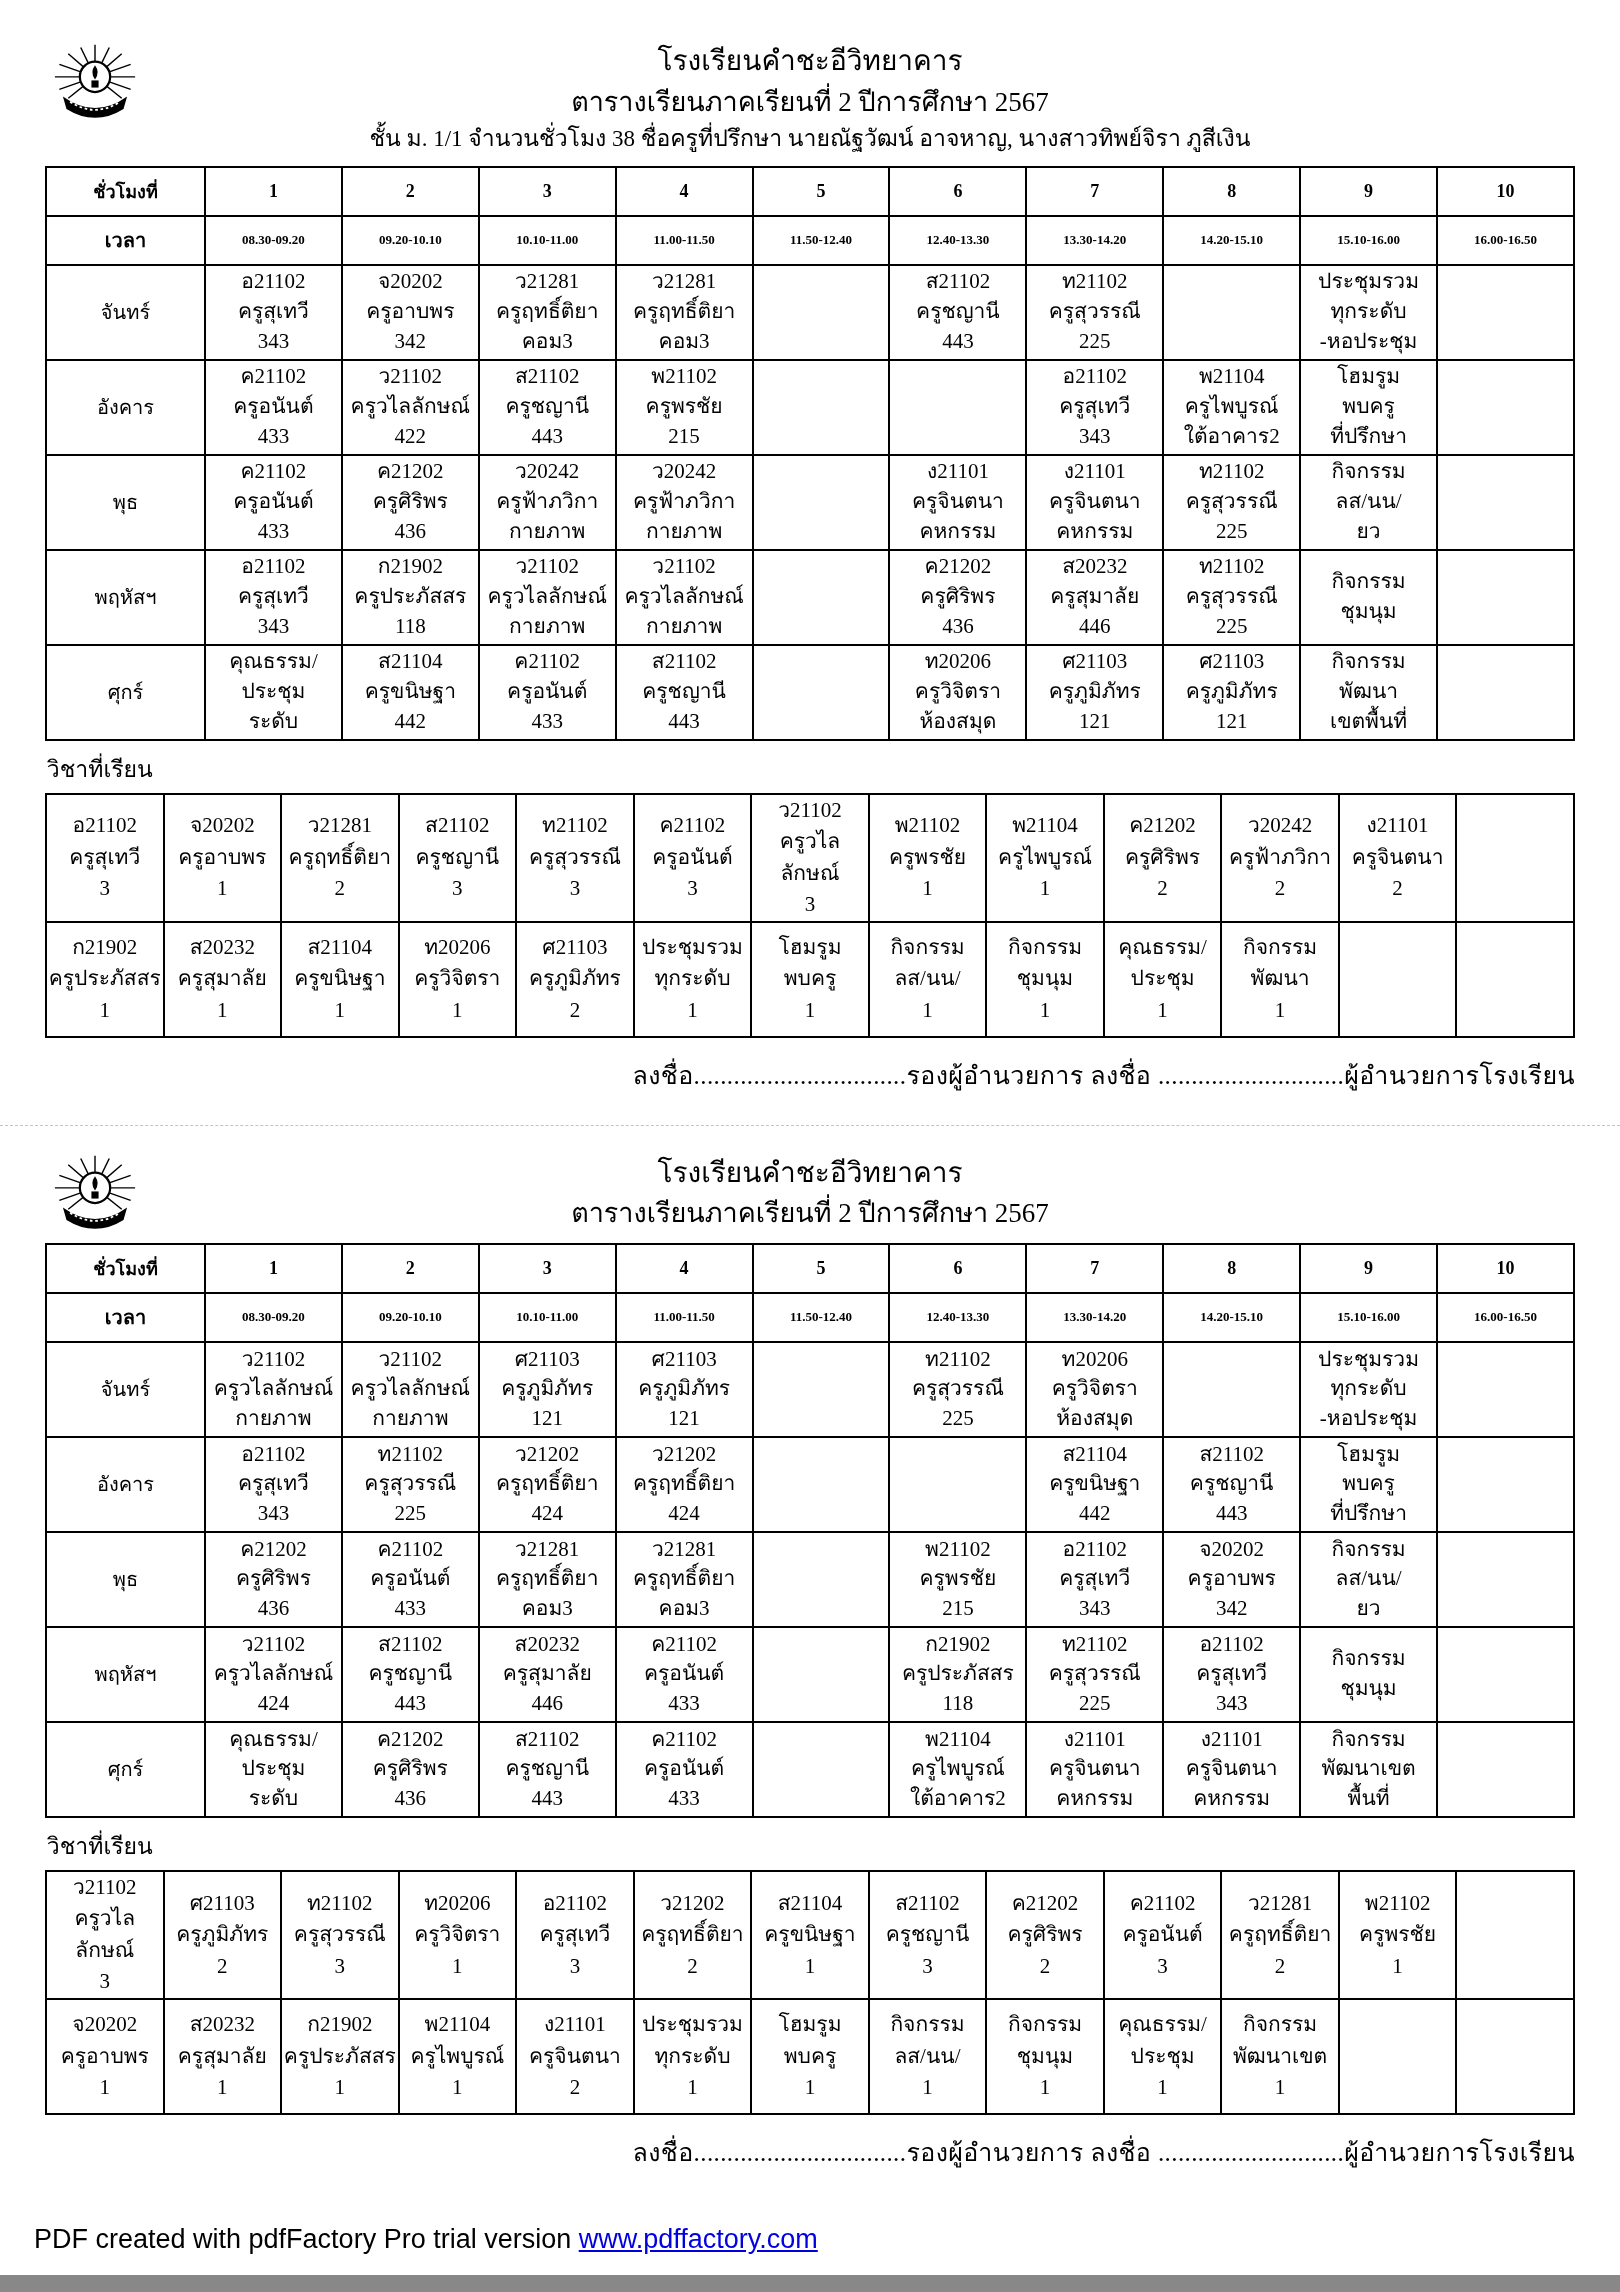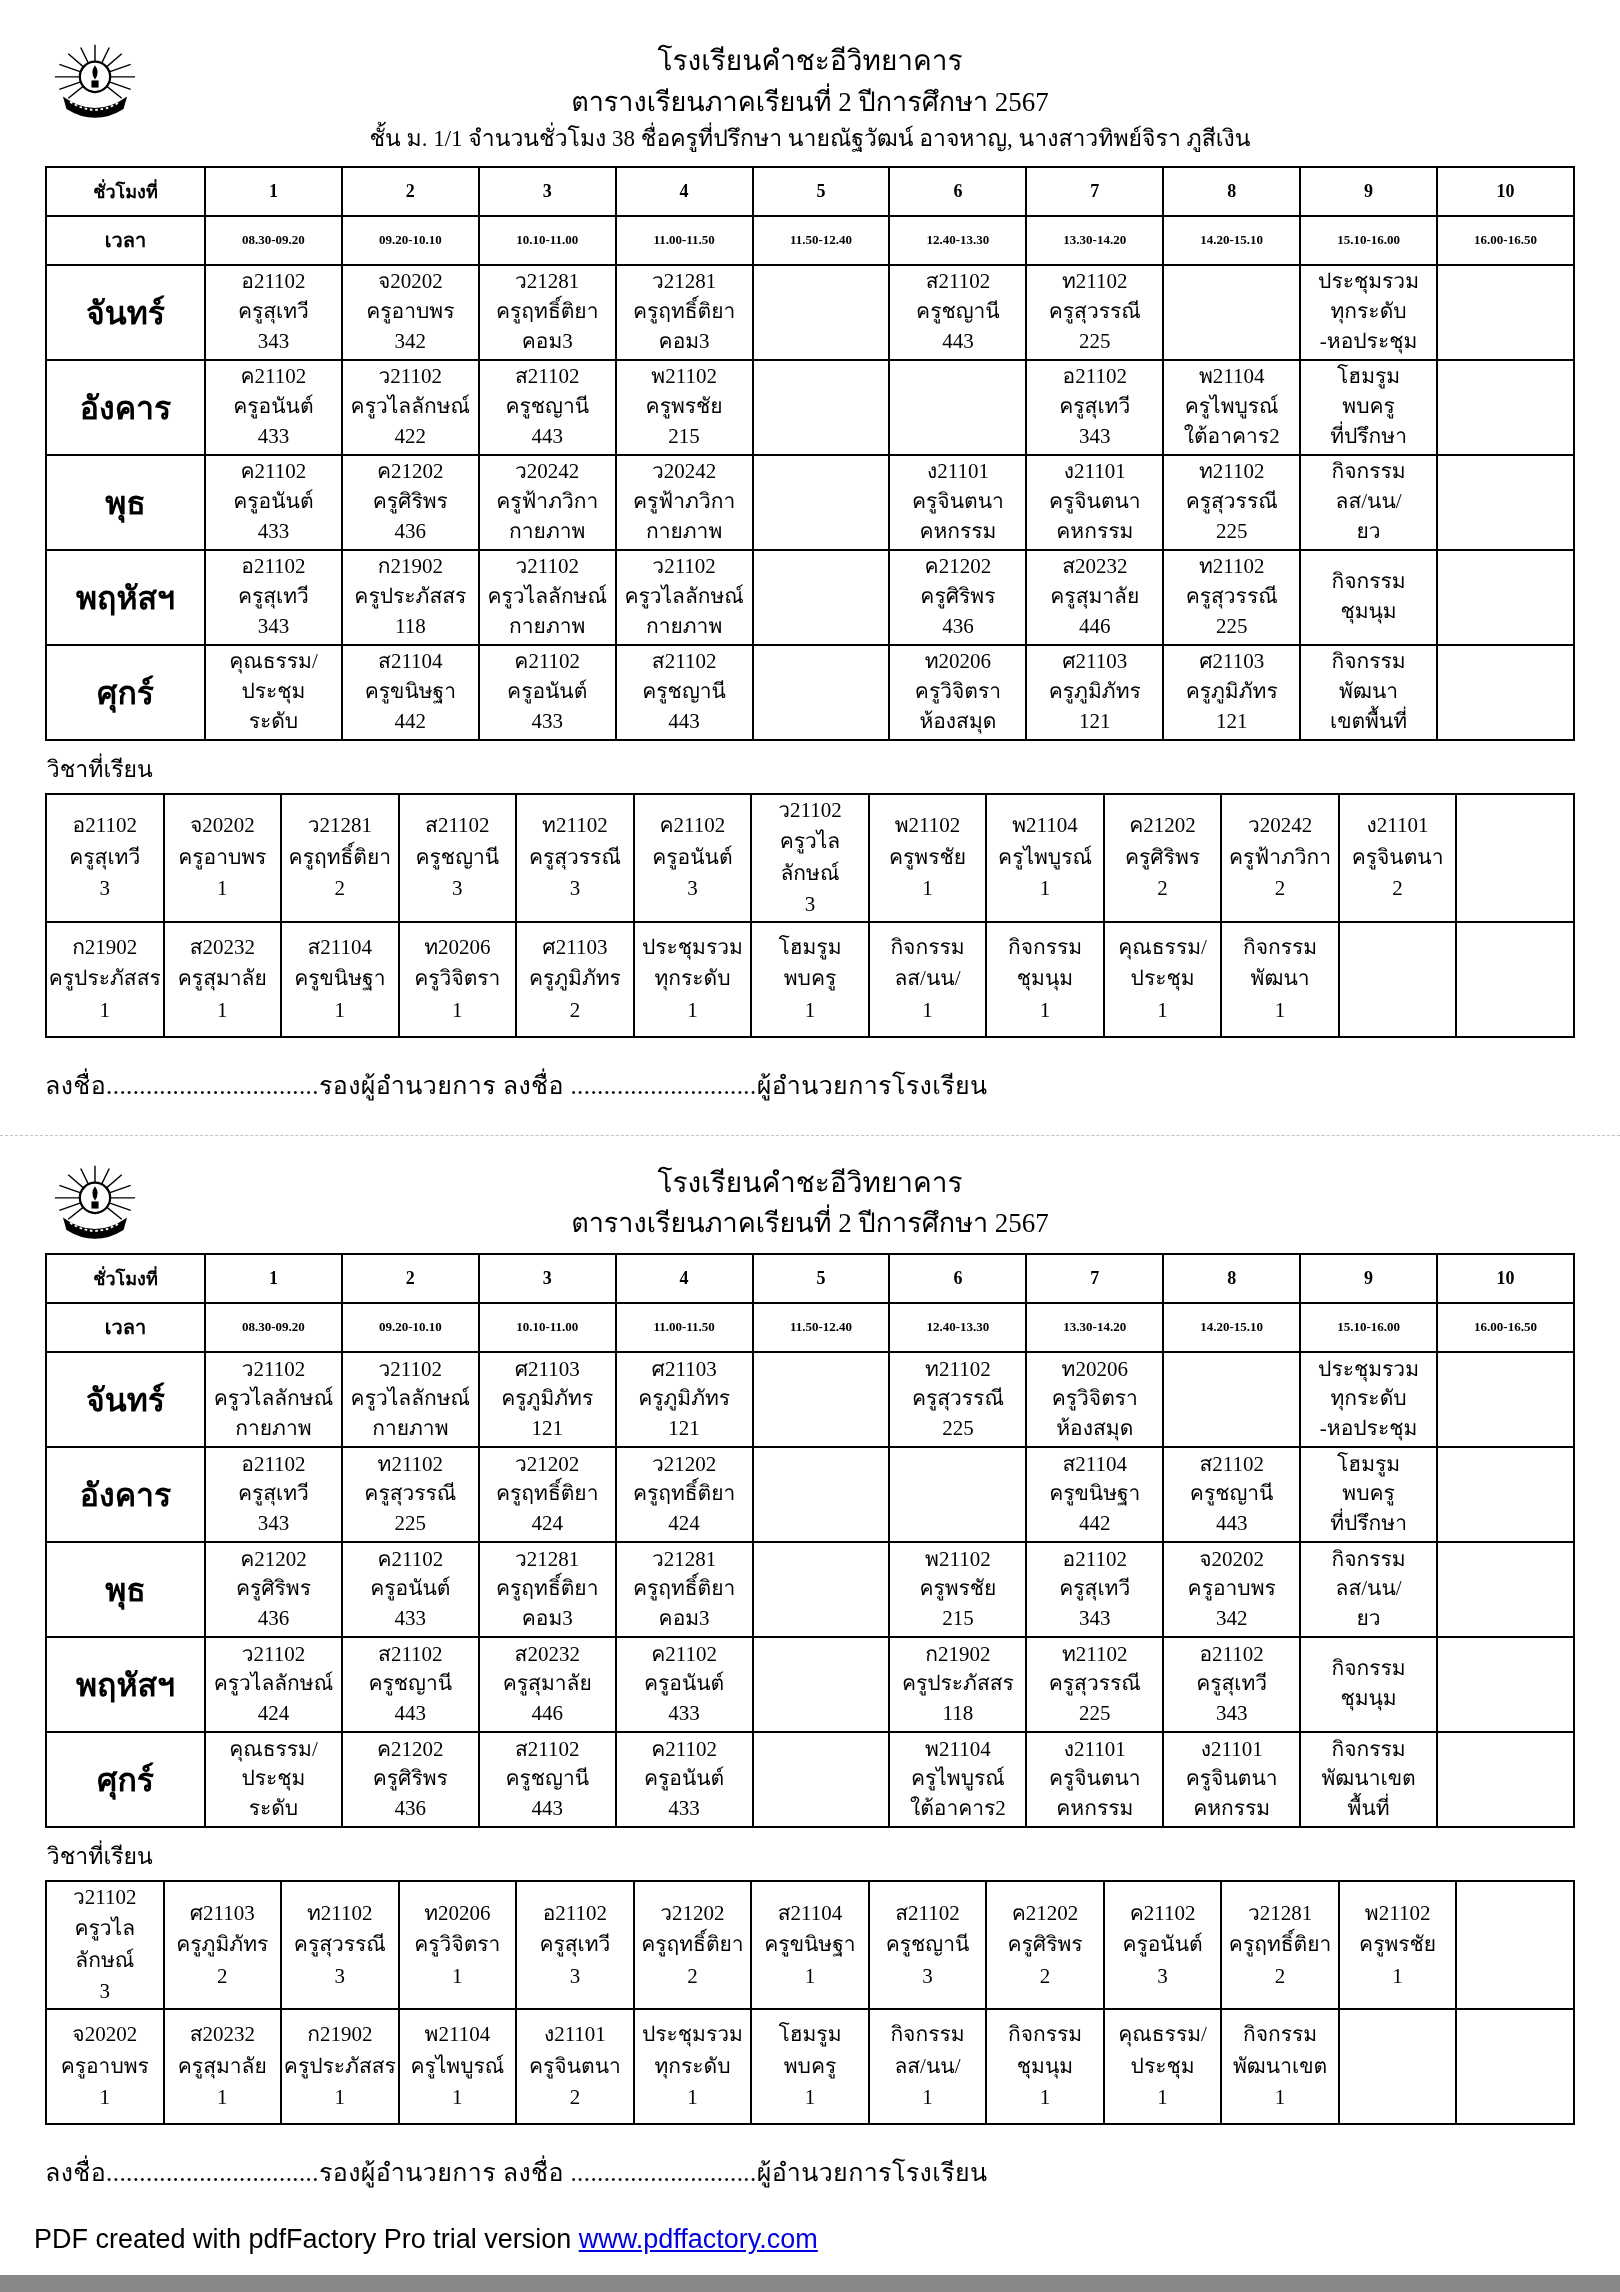--- a/index.html
+++ b/index.html
@@ -17,29 +17,29 @@
   .title1 { font-size:28px; line-height:1.45; }
   .title2 { font-size:27px; line-height:1.5; }
   .title3 { font-size:23px; line-height:1.5; }
 
   table { border-collapse:collapse; table-layout:fixed; margin:9px auto 0 auto; }
   table.main { width:1530px; border:2.7px solid #000; }
   table.main th, table.main td { border:2.2px solid #000; padding:0; text-align:center; vertical-align:middle; overflow:hidden; }
   .hrow th { height:47px; font-size:18px; font-weight:bold; }
   .trow th { height:47px; font-size:20px; font-weight:bold; }
   .trow td { font-size:13px; font-weight:bold; font-family:"Liberation Serif","DejaVu Serif",serif; }
-  .dayname { font-size:32px; font-weight:bold;border-radius:8px; }
+  .dayname { font-size:20px; font-weight:normal;border-radius:8px; }
   td.slot { height:93px; font-size:21px; line-height:1.42; }
   td.slot div { white-space:nowrap; }
 
   .subjects-label { font-size:23px; margin:10.7px 0 0 1.8px; text-align:left; }
   table.summary { width:1530px; border:2.7px solid #000; margin-top:5.4px; }
   table.summary td { border:2.2px solid #000; padding:0; text-align:center; vertical-align:middle; height:113px; font-size:21px; line-height:1.5; overflow:hidden; }
 
-  .signline { text-align:left; font-size:25px; margin-top:27px; letter-spacing:0.4px; }
+  .signline { text-align:right; font-size:25px; margin-top:17px; letter-spacing:0.4px; }
   .divider { border:0; border-top:1.8px dashed #c3c3c3; margin:30px 0 27px 0; width:1620px; margin-left:-45px; }
 
   .footer { position:absolute; left:34px; bottom:20px; font-size:27px; font-family:"Liberation Sans","DejaVu Sans",sans-serif; }
   .footer a { color:#0000e0; text-decoration:underline; }
 </style>
 </head>
 <body>
 
 <div class="page">
   <div class="content">

